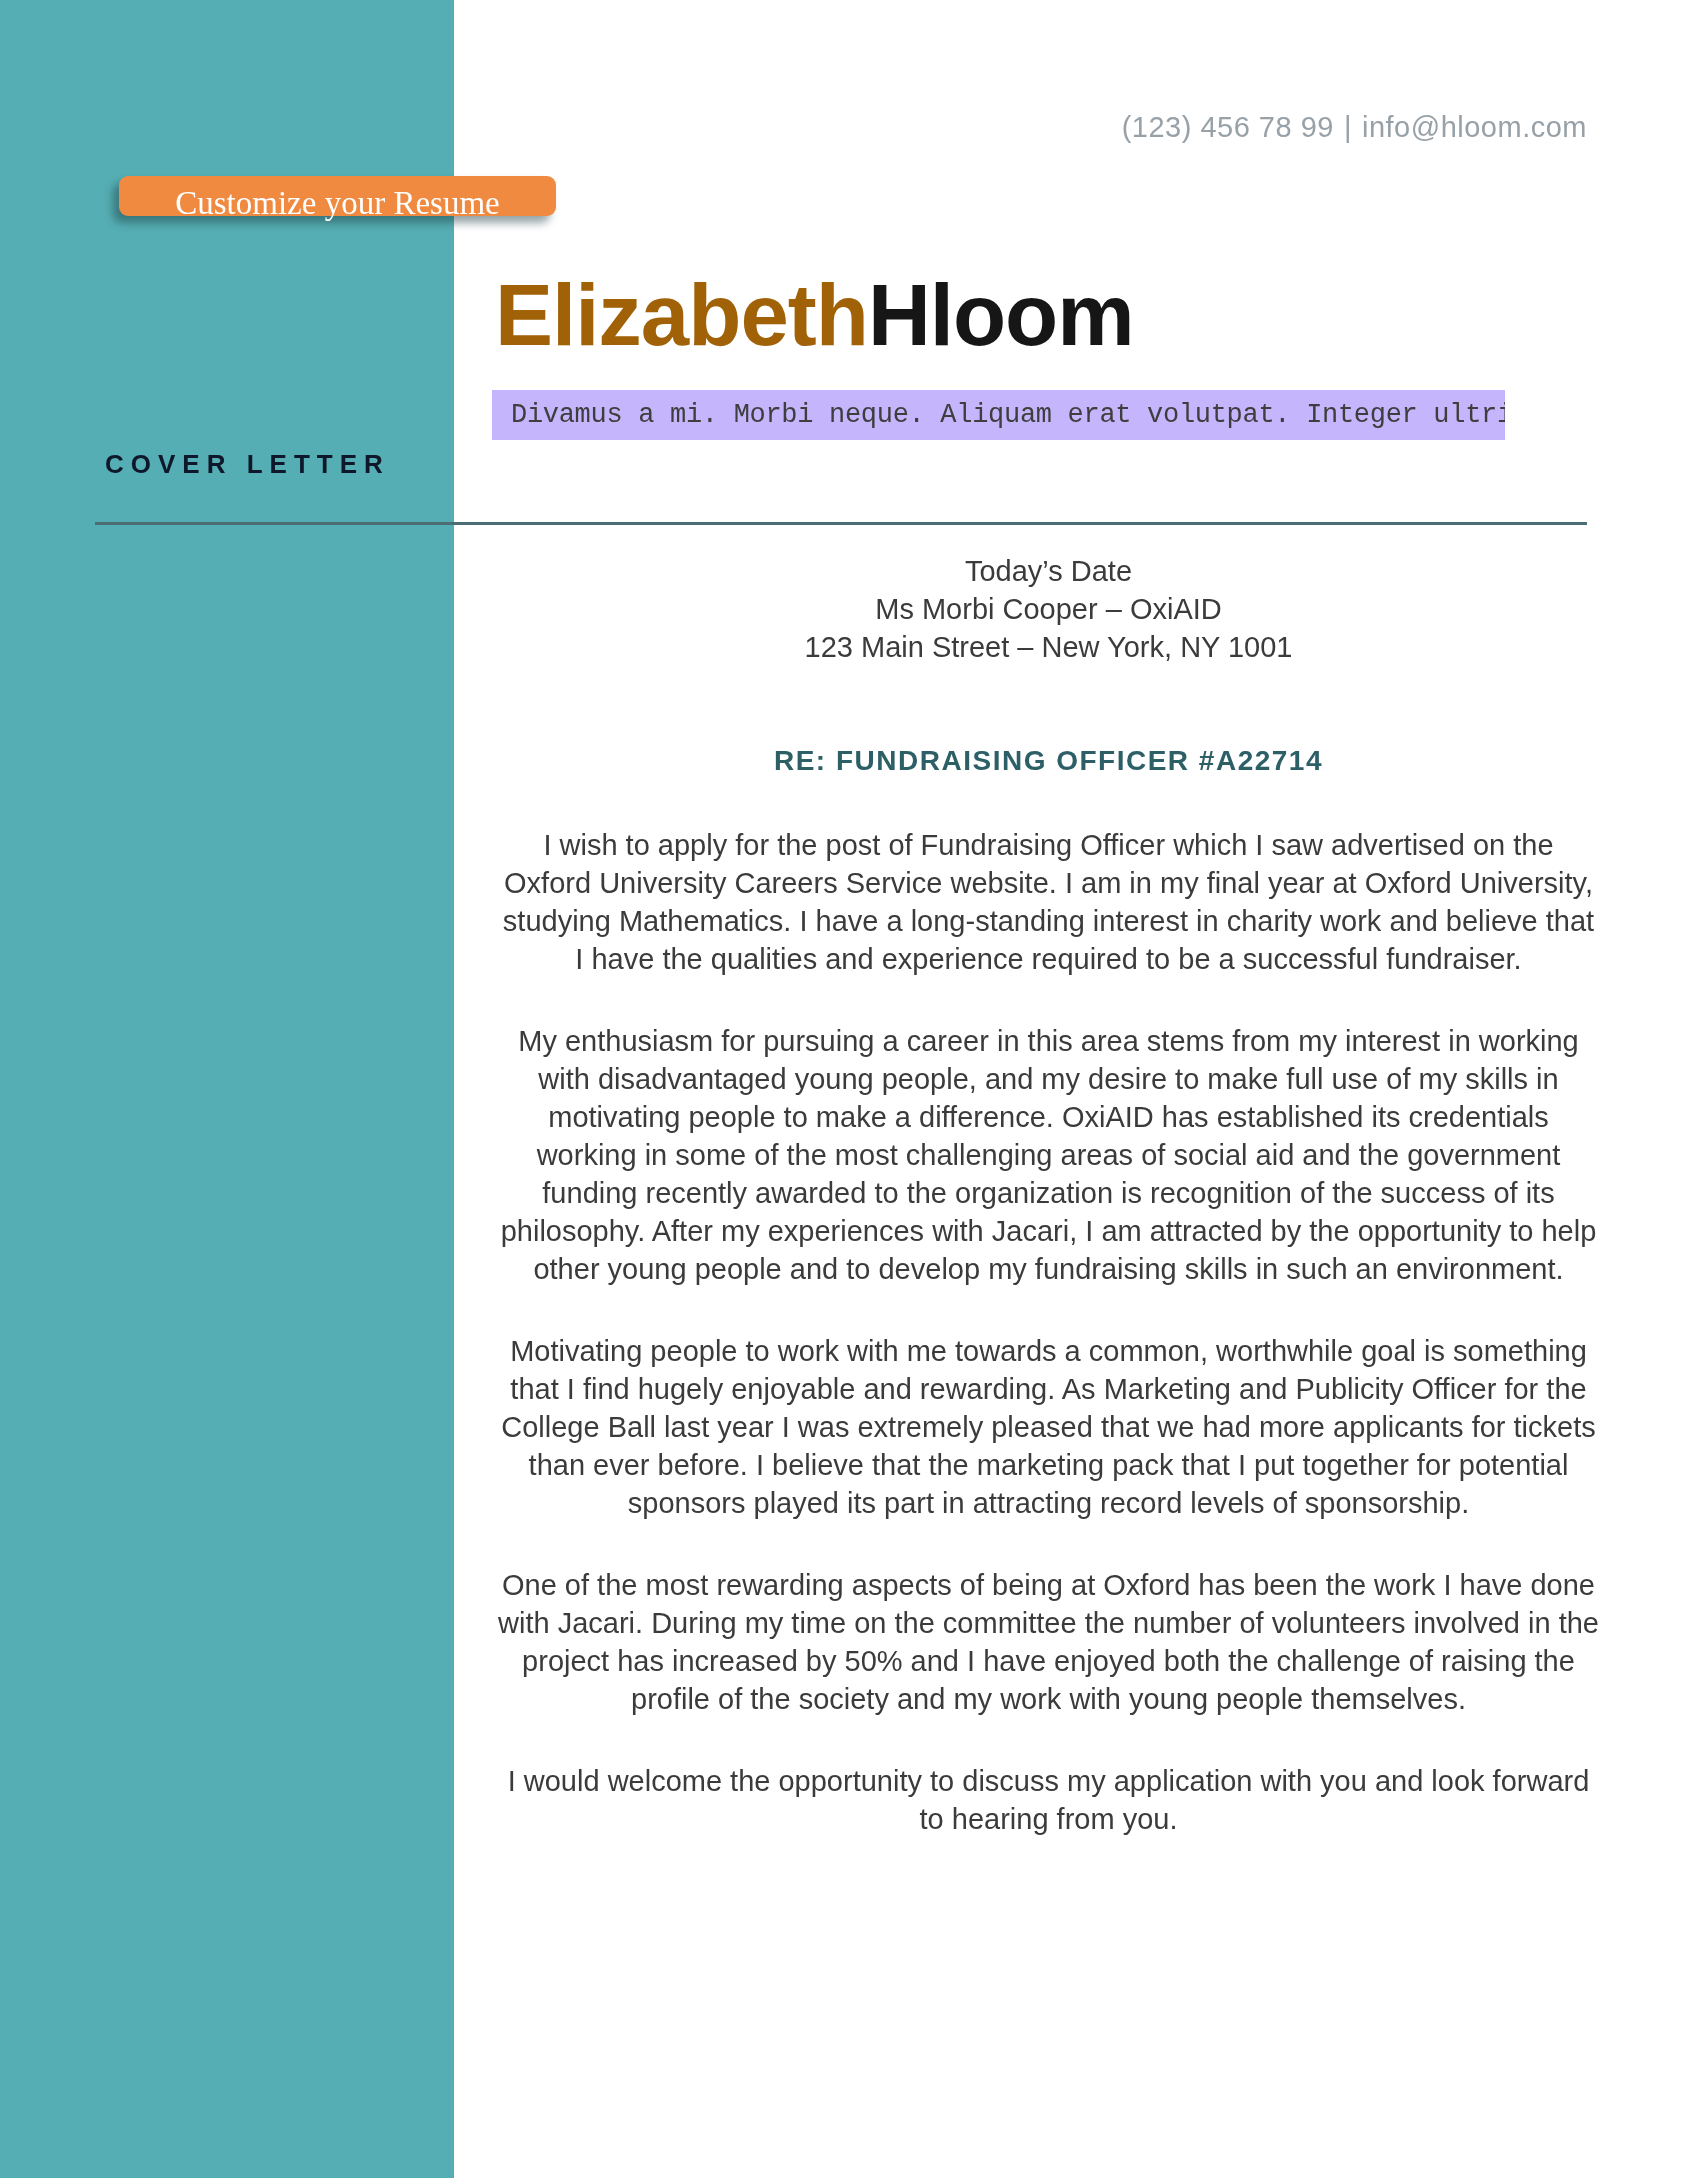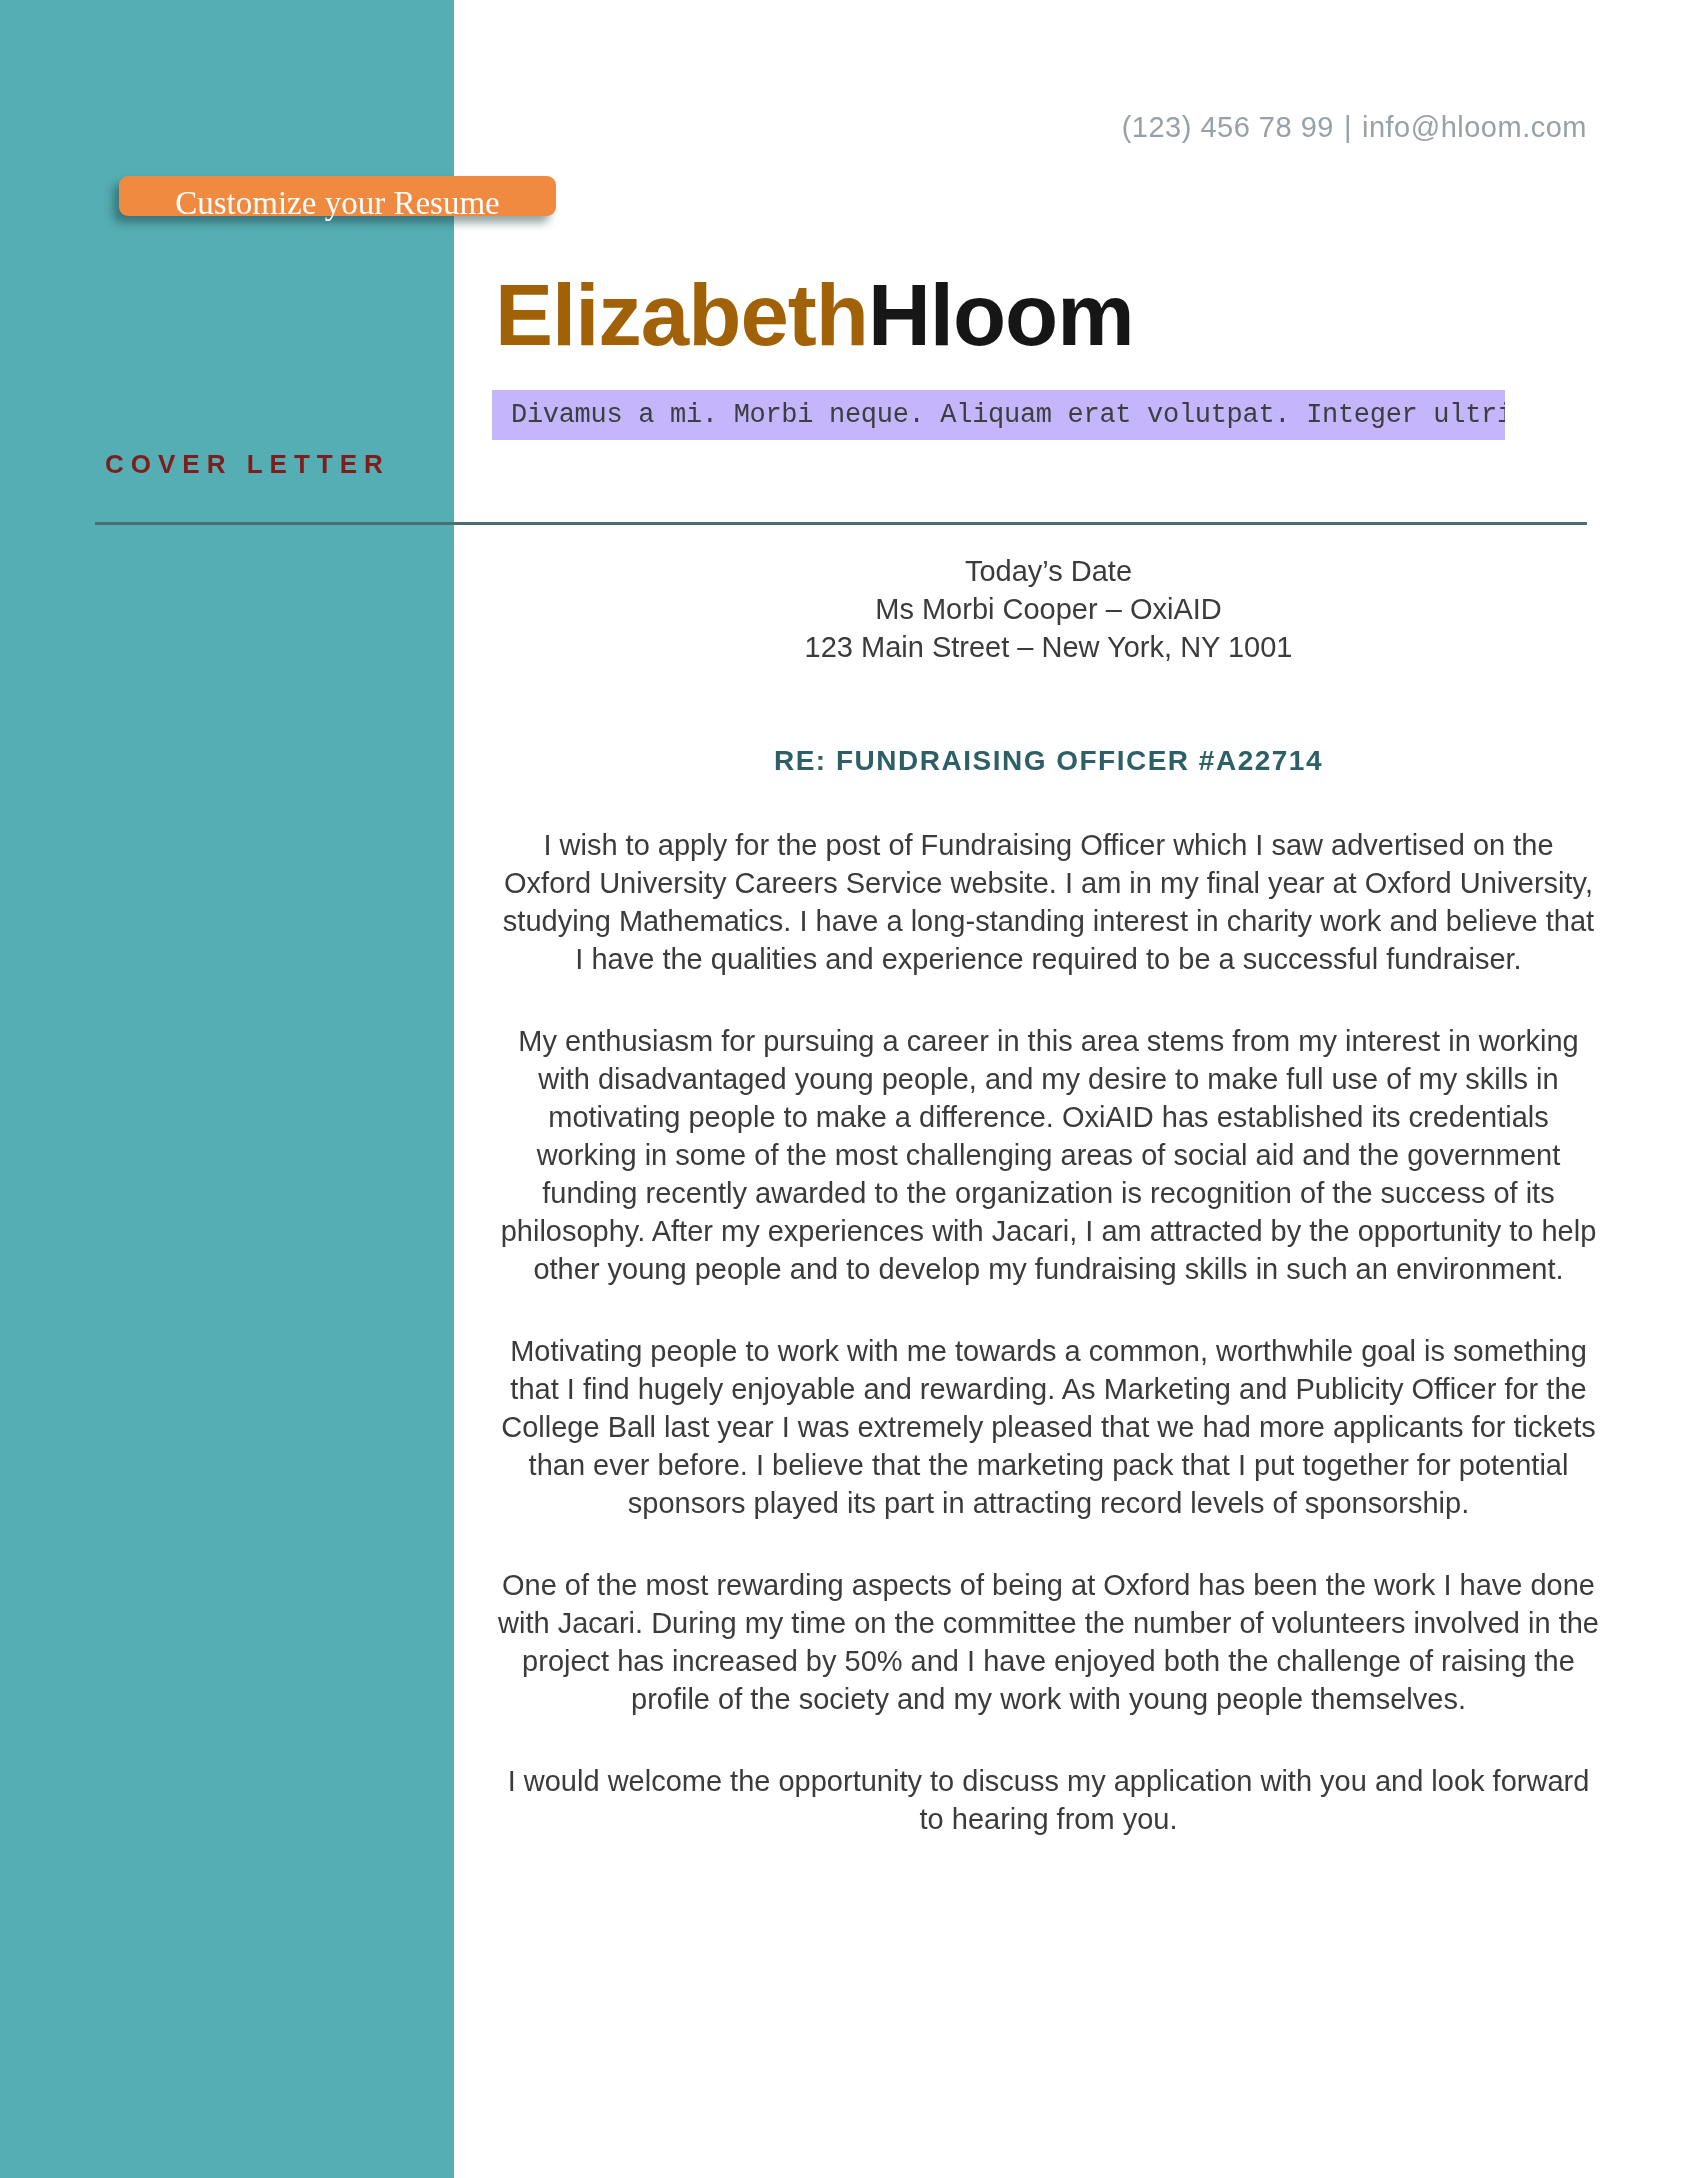--- a/index.html
+++ b/index.html
@@ -13,21 +13,21 @@
   }
   .sidebar {
     position: absolute;
     left: 0; top: 0;
     width: 454px; height: 2178px;
     background: #55AEB3;
   }
   .cover-letter-label {
     position: absolute;
     left: 105px; top: 449px;
-    color: #7f1d1d;
+    color: #0f172a;
     font-size: 26px;
     font-weight: bold;
     letter-spacing: 7px;
     white-space: nowrap;
   }
   .customize-button {
     position: absolute;
     left: 119px; top: 176px;
     height: 40px;
     min-width: 437px;

